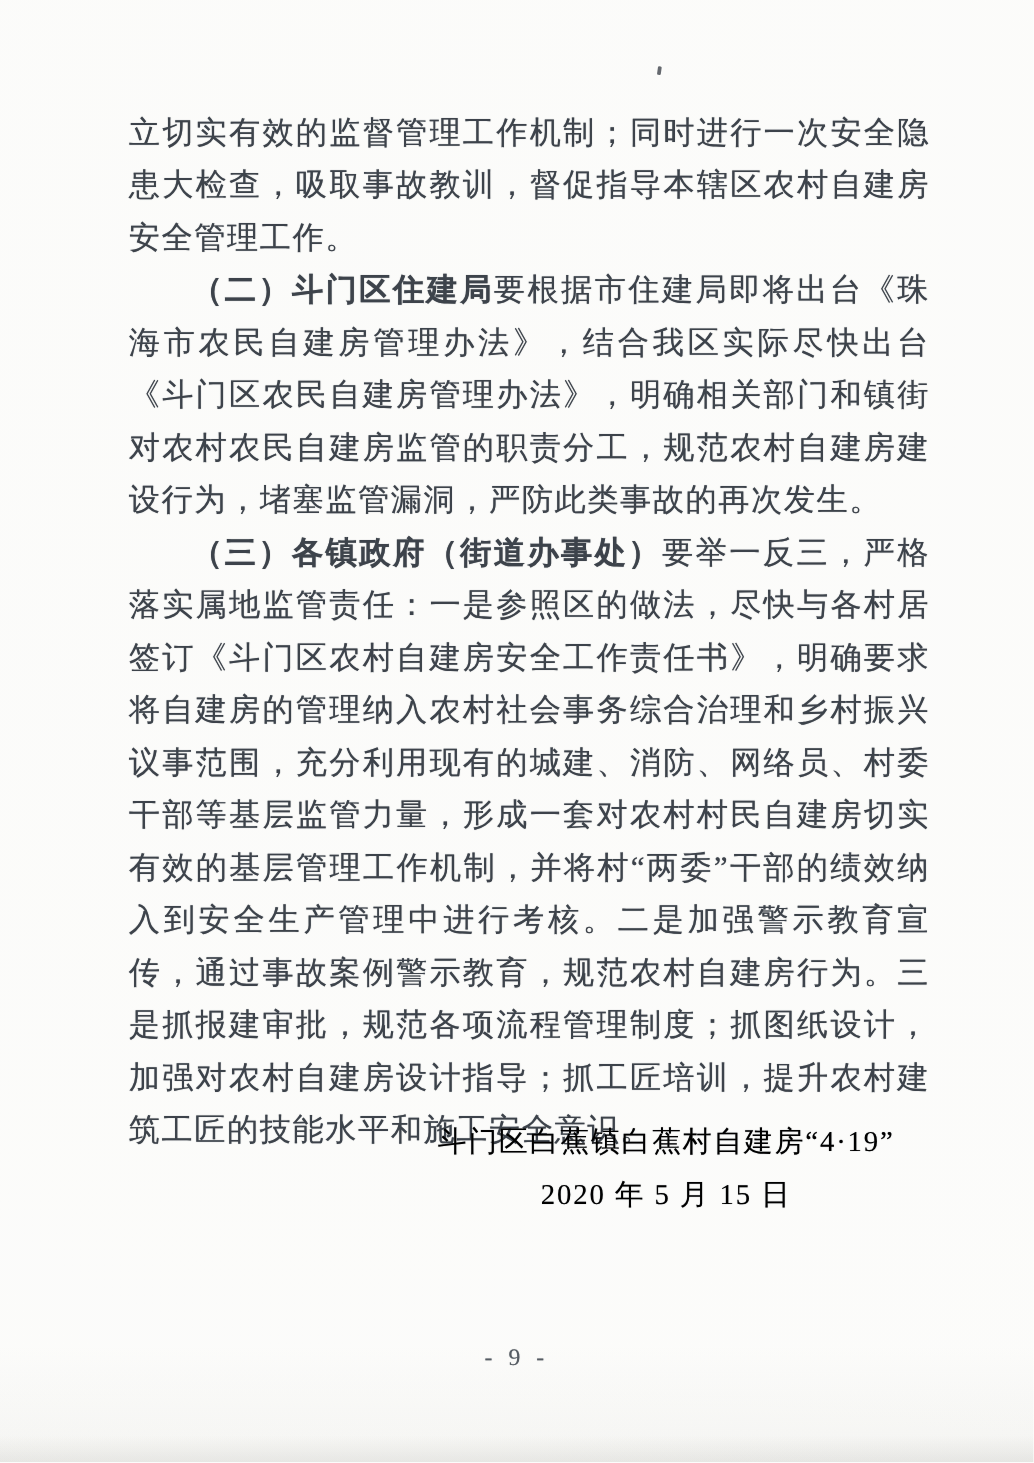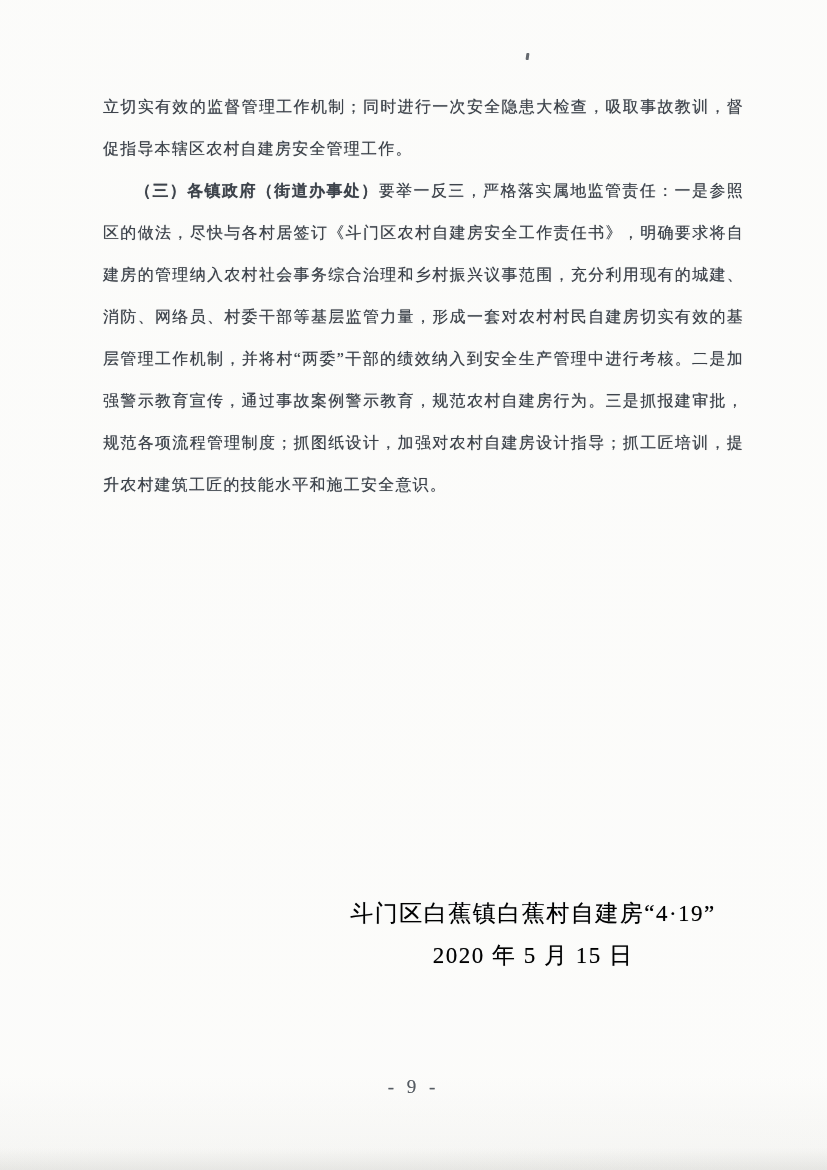--- a/index.html
+++ b/index.html
@@ -23,21 +23,21 @@
     background:
       radial-gradient(ellipse at 30% 20%, rgba(250,250,248,0.6), rgba(244,244,240,0.15)),
       linear-gradient(180deg, rgba(255,255,255,0) 92%, rgba(170,170,160,0.10) 99%);
     pointer-events: none;
   }
   .content {
     position: absolute;
     left: 103px;
     top: 86px;
     width: 641px;
-    font-size: 16px;
+    font-size: 25px;
     line-height: 42px;
     letter-spacing: 1.2px;
     color: #3d434b;
     text-align: justify;
     text-justify: inter-character;
     text-shadow: 0 0 0.7px rgba(61,67,75,0.65);
   }
   .para { margin: 0; }
   .para.indent { text-indent: 2em; }
   .bold-prefix { font-weight: bold; }
@@ -92,20 +92,21 @@
 </head>
 <body>
 
 <div class="page">
 
   <span class="scan-speck"></span>
 
   <div class="content">
     <p class="para"><span>立切实有效的监督管理工作机制；同时进行一次安全隐患大检查，吸取事故教训，督促指导本辖区农村自建房安全管理工作。</span></p>
 
+    <p class="para indent"><span class="bold-prefix">（二）斗门区住建局</span><span>要根据市住建局即将出台《珠海市农民自建房管理办法》，结合我区实际尽快出台《斗门区农民自建房管理办法》，明确相关部门和镇街对农村农民自建房监管的职责分工，规范农村自建房建设行为，堵塞监管漏洞，严防此类事故的再次发生。</span></p>
 
     <p class="para indent"><span class="bold-prefix">（三）各镇政府（街道办事处）</span><span>要举一反三，严格落实属地监管责任：一是参照区的做法，尽快与各村居签订《斗门区农村自建房安全工作责任书》，明确要求将自建房的管理纳入农村社会事务综合治理和乡村振兴议事范围，充分利用现有的城建、消防、网络员、村委干部等基层监管力量，形成一套对农村村民自建房切实有效的基层管理工作机制，并将村“两委”干部的绩效纳入到安全生产管理中进行考核。二是加强警示教育宣传，通过事故案例警示教育，规范农村自建房行为。三是抓报建审批，规范各项流程管理制度；抓图纸设计，加强对农村自建房设计指导；抓工匠培训，提升农村建筑工匠的技能水平和施工安全意识。</span></p>
   </div>
 
   <div class="signature">
     <div class="sig-line">斗门区白蕉镇白蕉村自建房“4·19”</div>
     <div class="sig-line">2020 年 5 月 15 日</div>
   </div>
 
   <div class="page-number">- 9 -</div>

